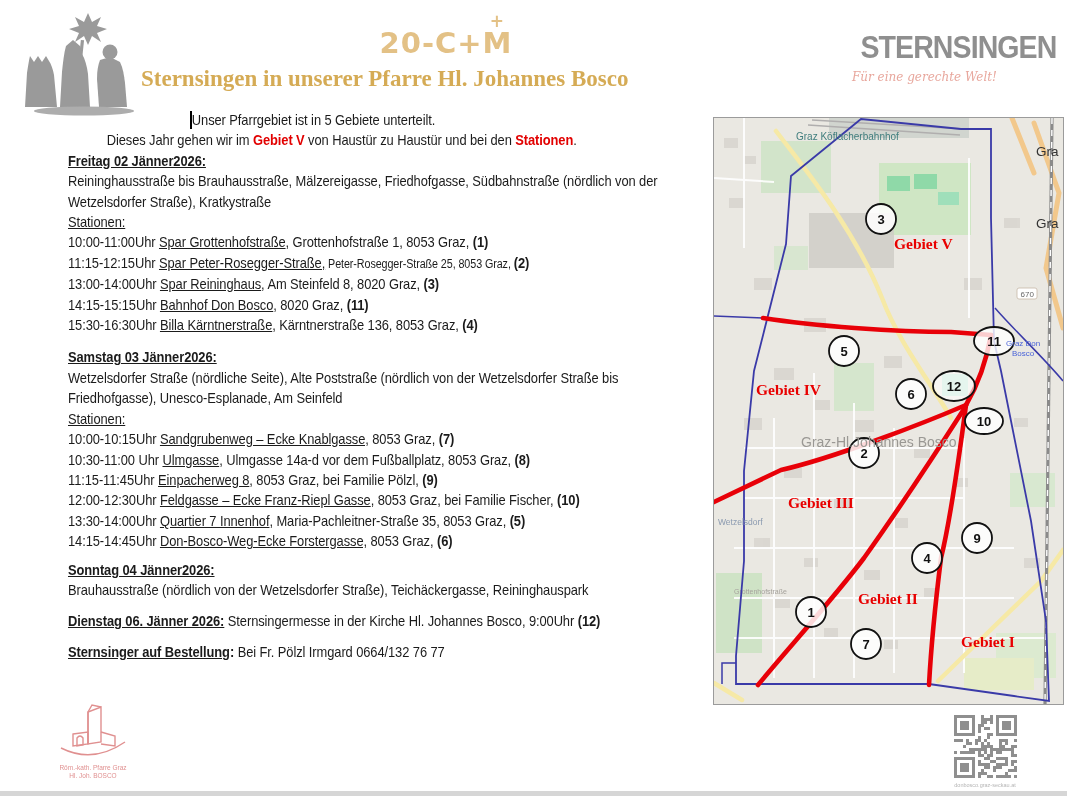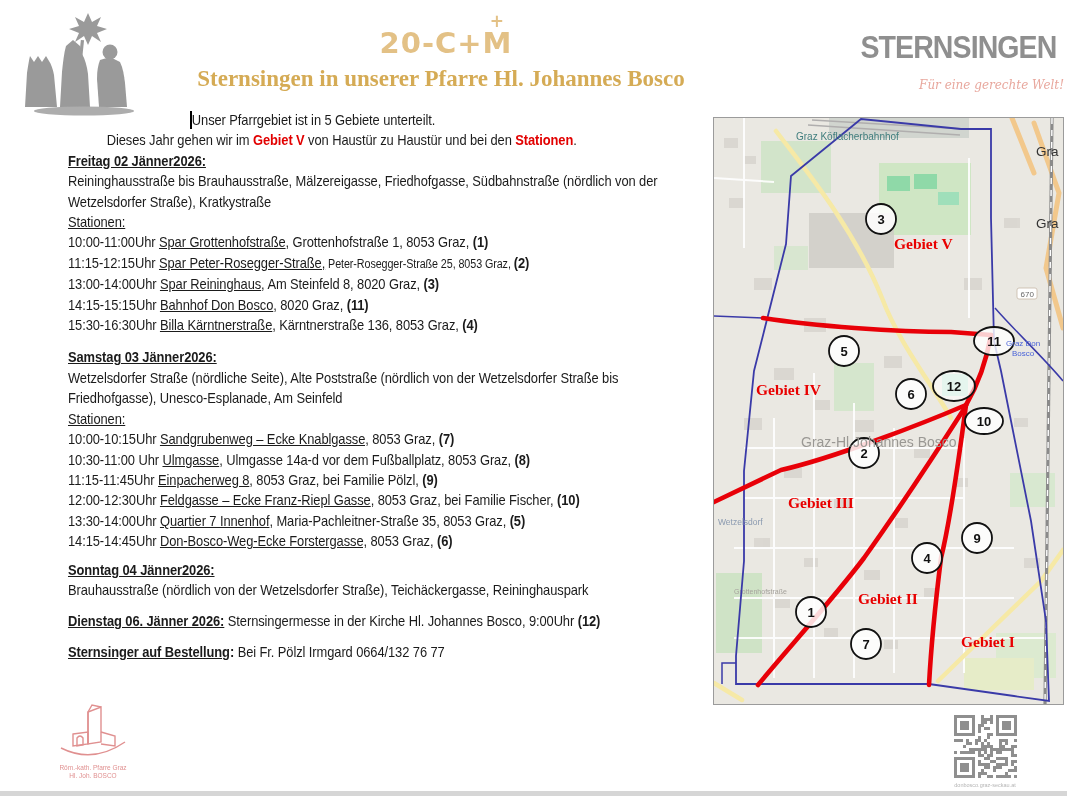--- a/index.html
+++ b/index.html
@@ -5,30 +5,30 @@
   html,body{margin:0;padding:0;background:#fff;}
   #page{position:relative;width:1067px;height:796px;background:#ffffff;overflow:hidden;
         font-family:"Liberation Sans",sans-serif;color:#1b1b1b;}
   
   #kings-logo{position:absolute;left:16px;top:12px;width:130px;height:112px;}
   #cmb{position:absolute;left:296px;top:26px;width:300px;text-align:center;
        font-family:"DejaVu Sans",sans-serif;font-weight:bold;font-size:29px;
        color:#e3c186;letter-spacing:1px;}
   .cmb-m{position:relative;display:inline-block;}
   .cmb-cross{position:absolute;top:-15px;left:50%;transform:translateX(-50%);font-size:17px;}
-  #doc-title{position:absolute;left:141px;top:66px;width:600px;text-align:center;
+  #doc-title{position:absolute;left:141px;top:66px;width:600px;
        font-family:"Liberation Serif",serif;font-weight:bold;font-size:23px;color:#d5ab55;}
-  #brand{position:absolute;left:852px;top:30px;width:212px;text-align:right;}
+  #brand{position:absolute;left:852px;top:30px;width:212px;text-align:left;}
   #brand .name{font-family:"Liberation Sans",sans-serif;font-weight:bold;font-size:31px;
        color:#8f8f8f;letter-spacing:-1px;transform:scaleX(0.92);transform-origin:center top;
        white-space:nowrap;}
   #brand .tagline{font-family:"DejaVu Serif",serif;font-style:italic;font-size:17px;
        color:#9a9a9a;margin-top:1px;}
   #brand .slogan{font-family:"DejaVu Serif",serif;font-style:italic;font-size:12px;
-       color:#e8a79d;margin-top:12px;}
+       color:#e8a79d;margin-top:4px;}
   #text-cursor{position:absolute;left:190px;top:111px;width:1.5px;height:18px;background:#000;}
   
   #content{position:absolute;left:68px;top:110px;width:750px;
        transform:scaleX(0.86);transform-origin:left top;
        font-size:15px;line-height:20.4px;letter-spacing:-0.1px;white-space:nowrap;}
   .indent1{padding-left:144px;}
   .indent2{padding-left:45px;}
   .b{font-weight:bold;}
   .u{text-decoration:underline;}
   .red{color:#e20000;font-weight:bold;}

